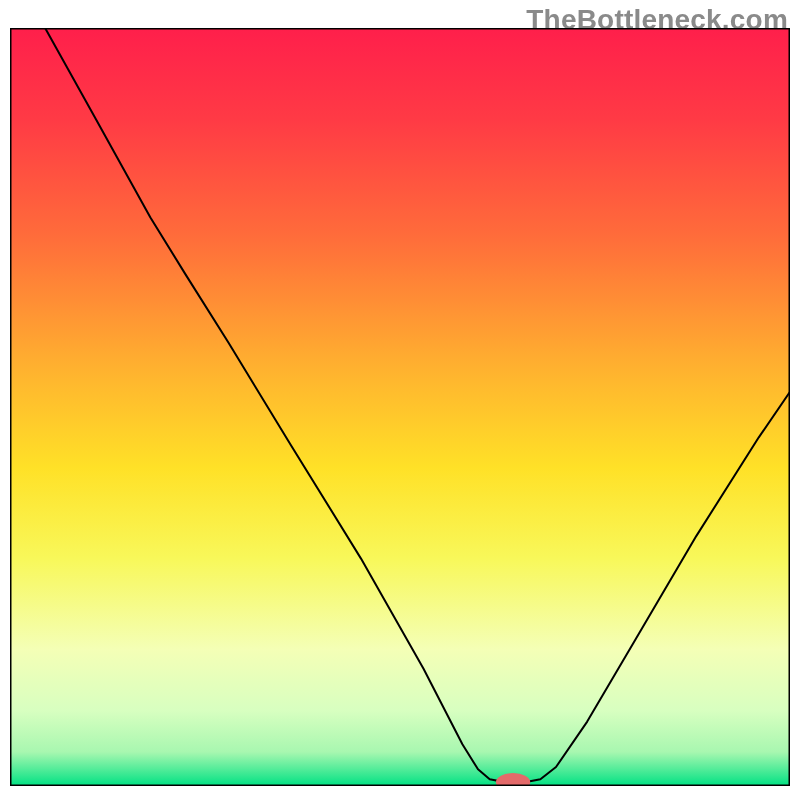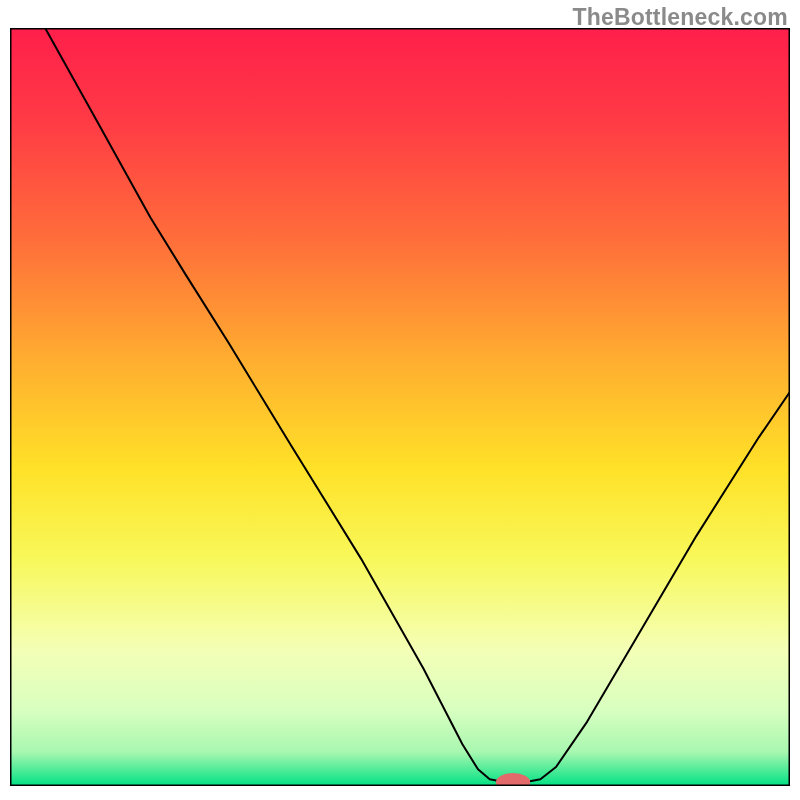--- a/index.html
+++ b/index.html
@@ -16,21 +16,21 @@
     left: 10px;
     top: 28px;
     width: 780px;
     height: 758px;
     box-sizing: border-box;
   }
   .watermark {
     position: absolute;
     top: 4px;
     right: 12px;
-    font-size: 23px;
+    font-size: 28px;
     font-weight: 600;
     color: #8a8a8a;
     letter-spacing: 0.2px;
     user-select: none;
     margin-left: 36px;
   }
   svg { display: block; }
 </style>
 </head>
 <body>

